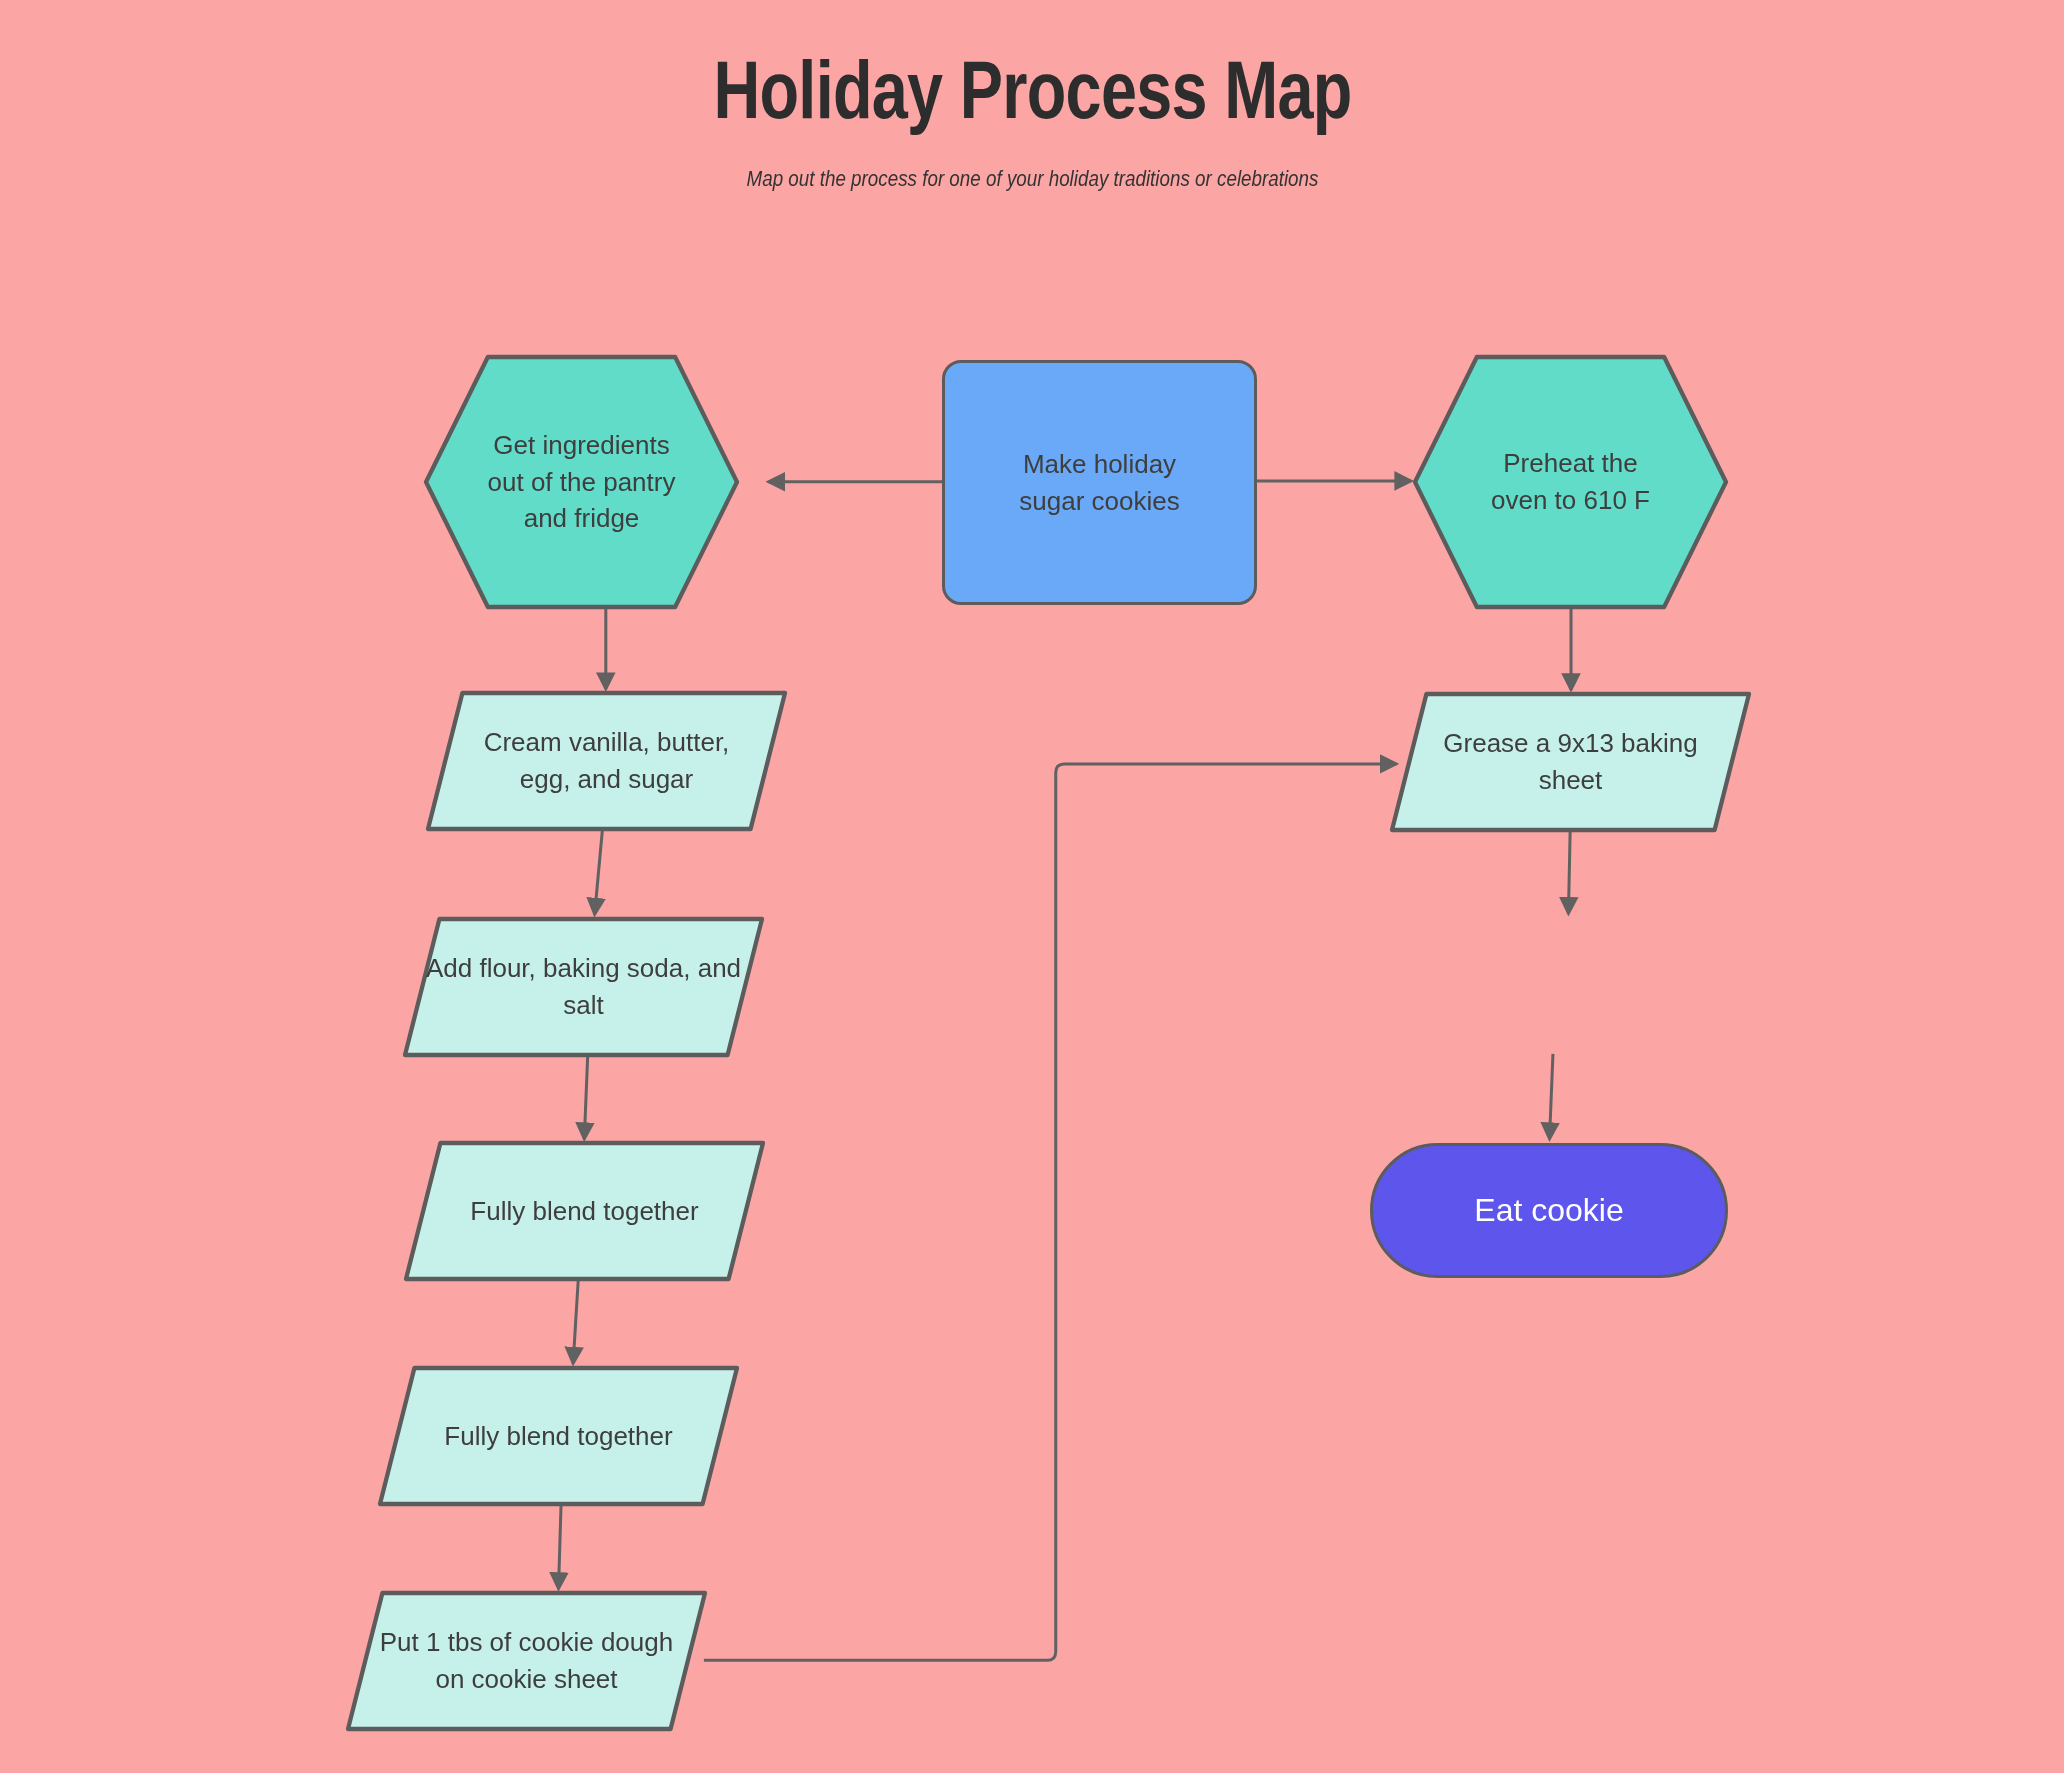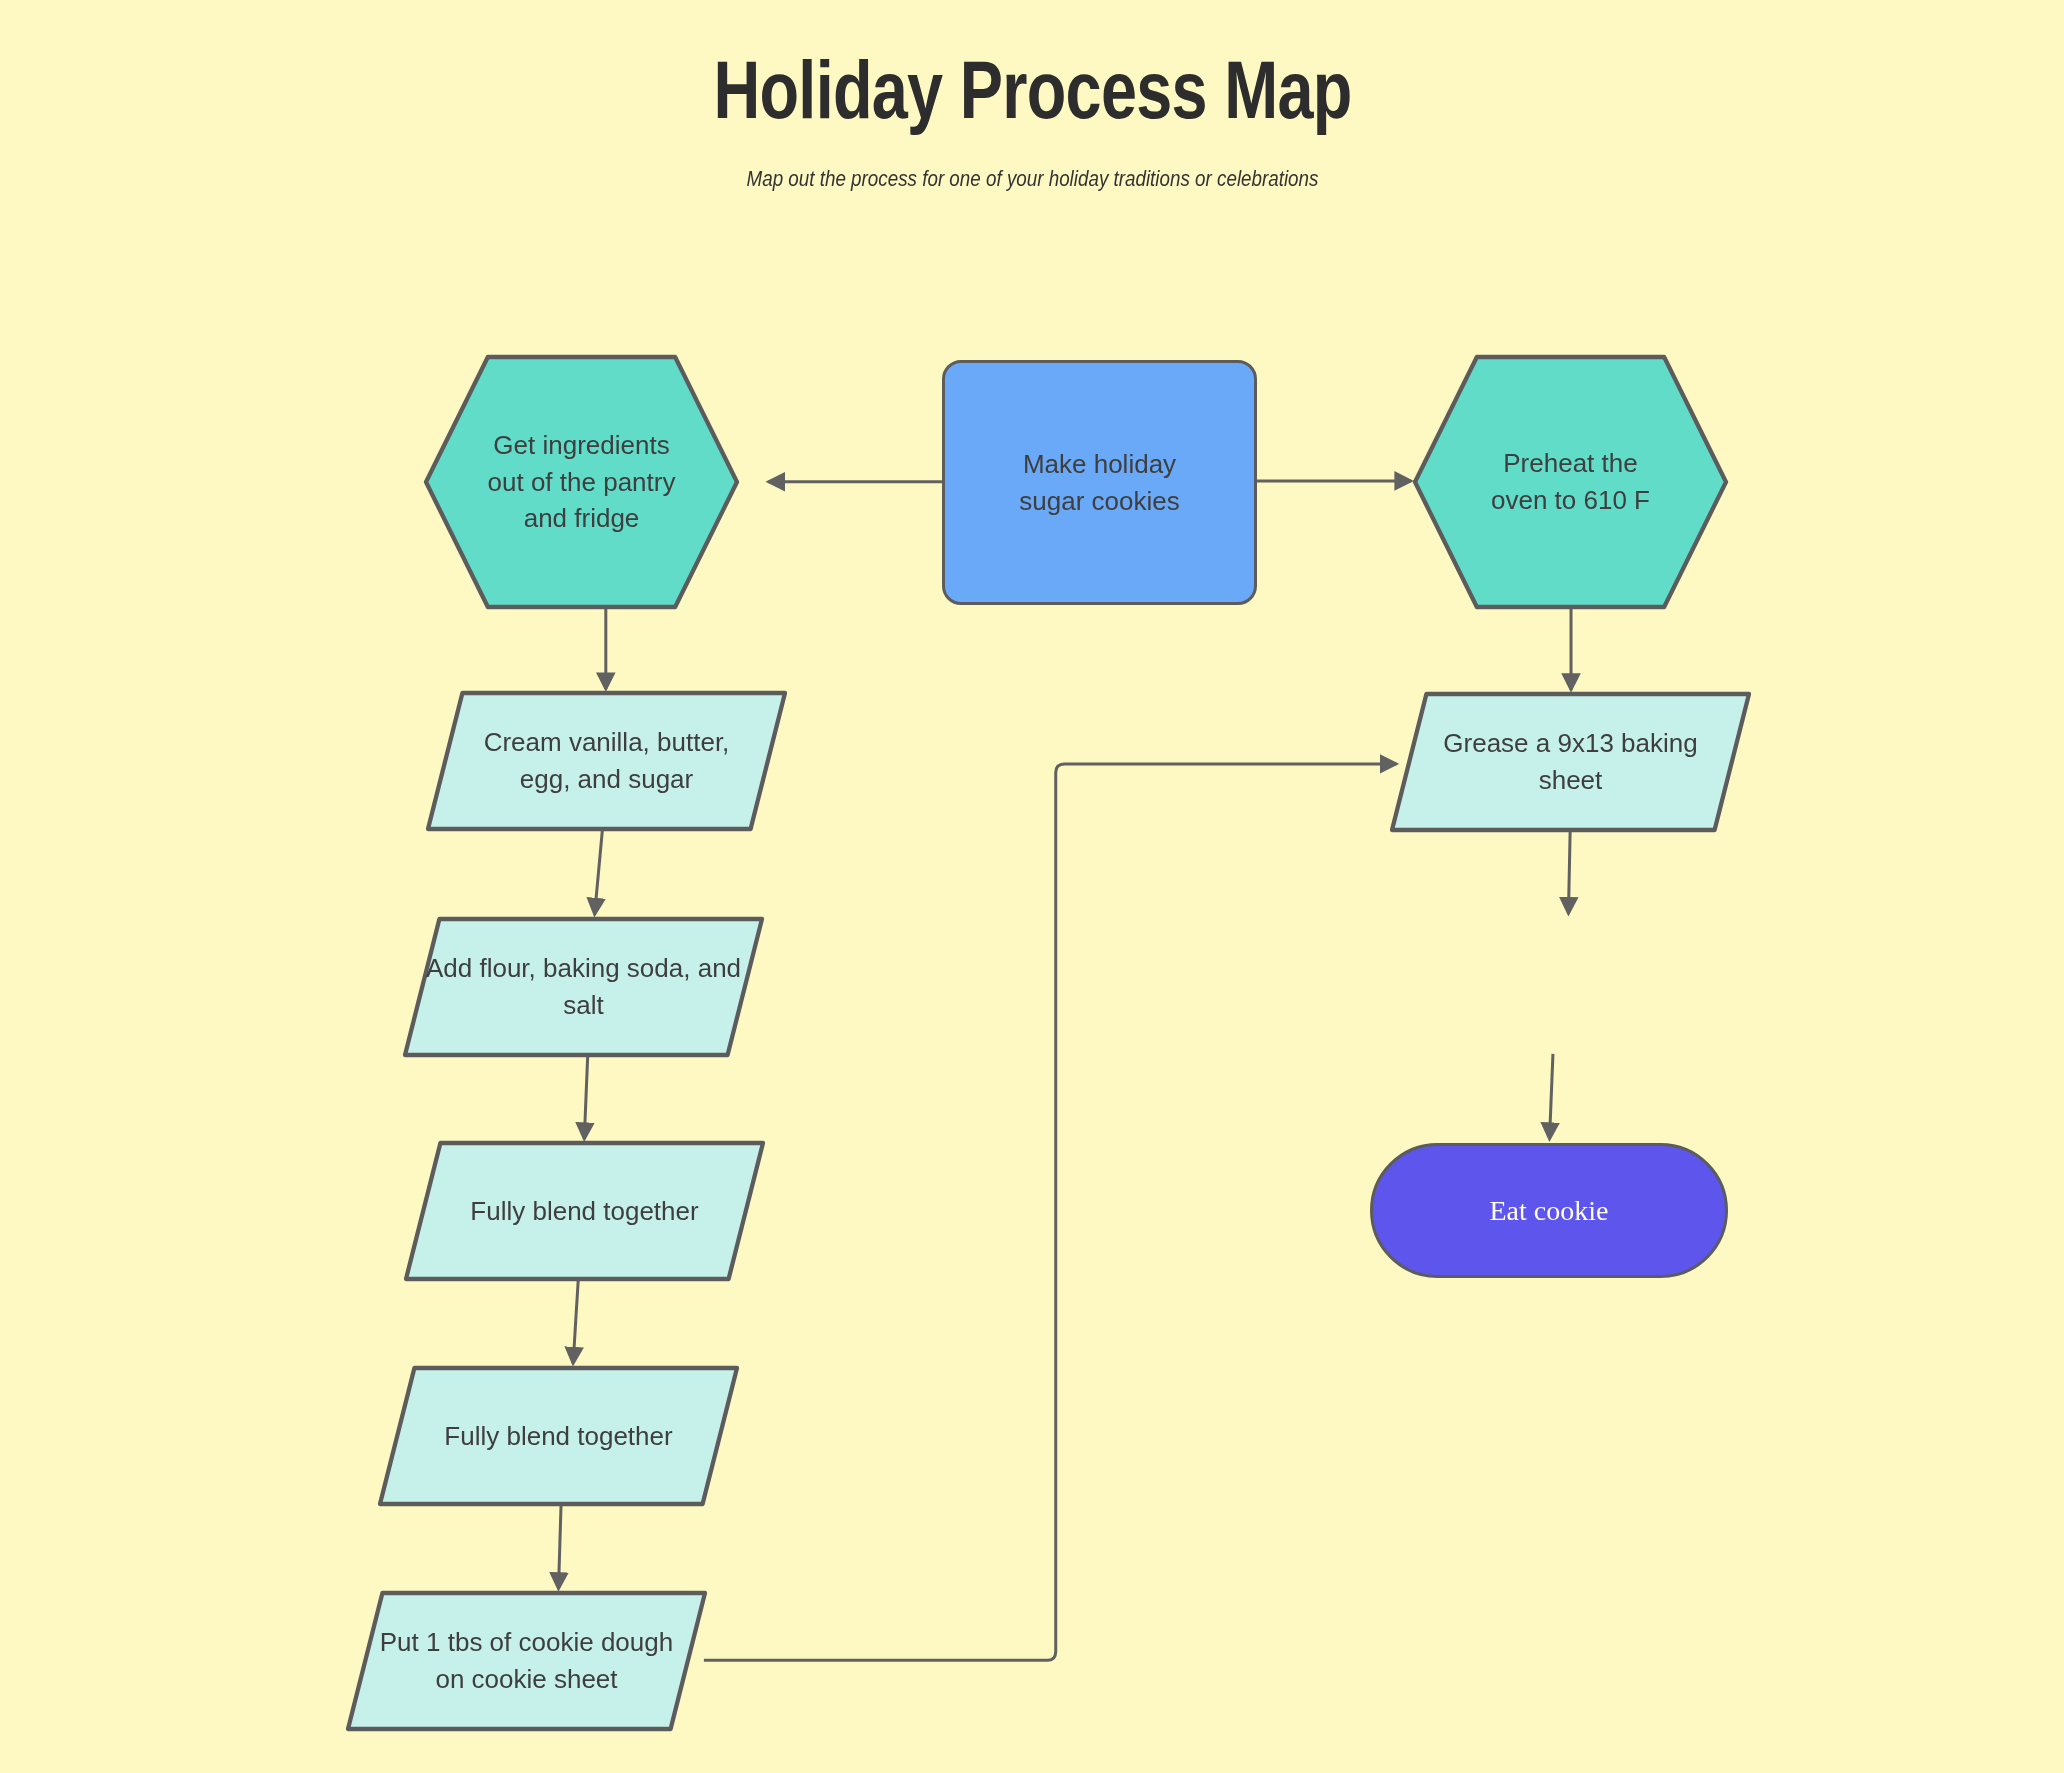--- a/index.html
+++ b/index.html
@@ -1,20 +1,20 @@
 <!DOCTYPE html>
 <html style="--title-text: #2d2d2d; --subtitle-text: #333333; --node-text: #3e3e3e; --terminator-text: #ffffff; --hexagon-fill: #61dcc9; --parallelogram-fill: #c6f1eb; --rect-fill: #6aa9f8; --terminator-fill: #5e55ec; --shape-border: #5c5c5c; --connector: #616161;font-size:13.8px"><head>
 <meta charset="utf-8">
 <style>
   html, body { margin: 0; padding: 0; background: #ffffff; }
   .canvas {
     position: relative;
     width: 2065px;
     height: 1773px;
-    background: #fef9c3;
+    background: #fca5a5;
     overflow: hidden;
     font-family: "Liberation Sans", sans-serif;
   }
   .title {
     position: absolute;
     top: 50px; left: 0; width: 100%;
     margin: 0;
     text-align: center;
     font-size: 81px;
     font-weight: bold;
@@ -65,22 +65,21 @@
   .rect-node {
     background: var(--rect-fill, #6aa9f8);
     border: 3.4px solid var(--shape-border, #5c5c5c);
     border-radius: 19px;
   }
   .pill-node {
     background: var(--terminator-fill, #5e55ec);
     border: 3.4px solid var(--shape-border, #5c5c5c);
     border-radius: 77px;
     color: var(--terminator-text, #ffffff);
-    font-size: 28px;
-    font-family: Liberation Serif, serif;
+    font-size: 32px;
   }
   .label { position: relative; z-index: 1; }
 </style>
 </head>
 <body>
 
 <div class="canvas">
 
   <h1 class="title">Holiday Process Map</h1>
   <div class="subtitle">Map out the process for one of your holiday traditions or celebrations</div>

